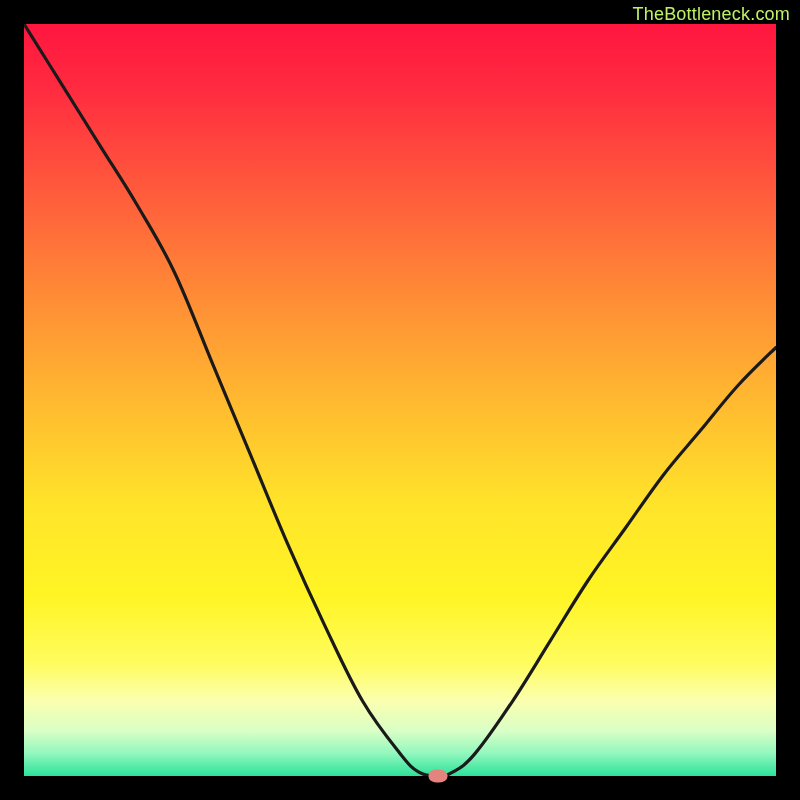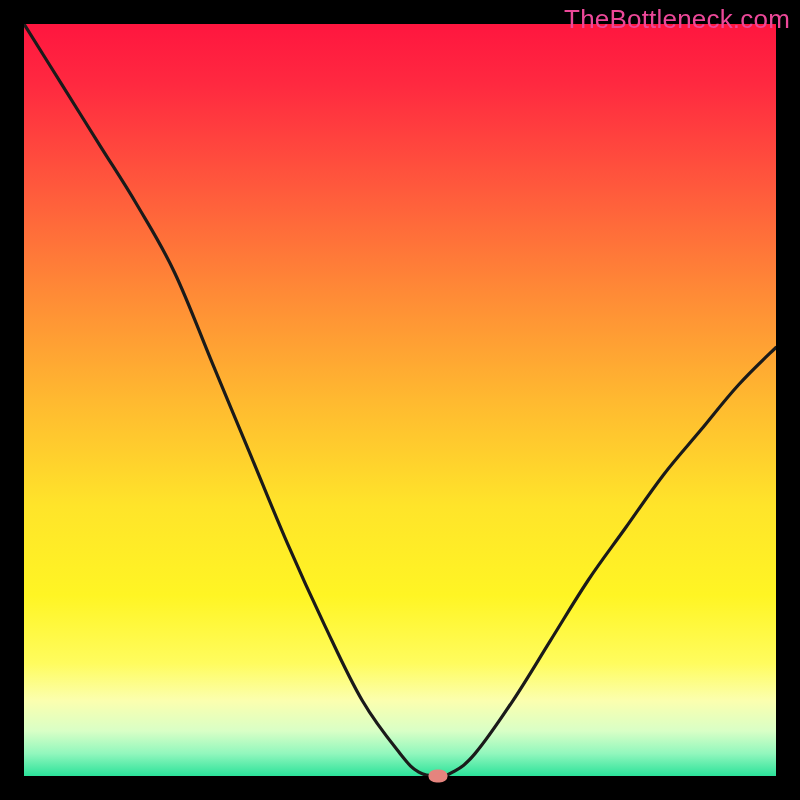--- a/index.html
+++ b/index.html
@@ -38,22 +38,22 @@
       #fbffaf 90%,
       #d9ffc6 94%,
       #92f7bd 97%,
       #2be29a 100%
     );
   }
   .watermark {
     position: absolute;
     top: 4px;
     right: 10px;
-    color: #ec4899;
-    font-size: 26px;
+    color: #bef264;
+    font-size: 18px;
     letter-spacing: 0.2px;
     font-weight: 400;
   }
   svg.curve {
     position: absolute;
     top: 0;
     left: 0;
     width: 752px;
     height: 752px;
   }

